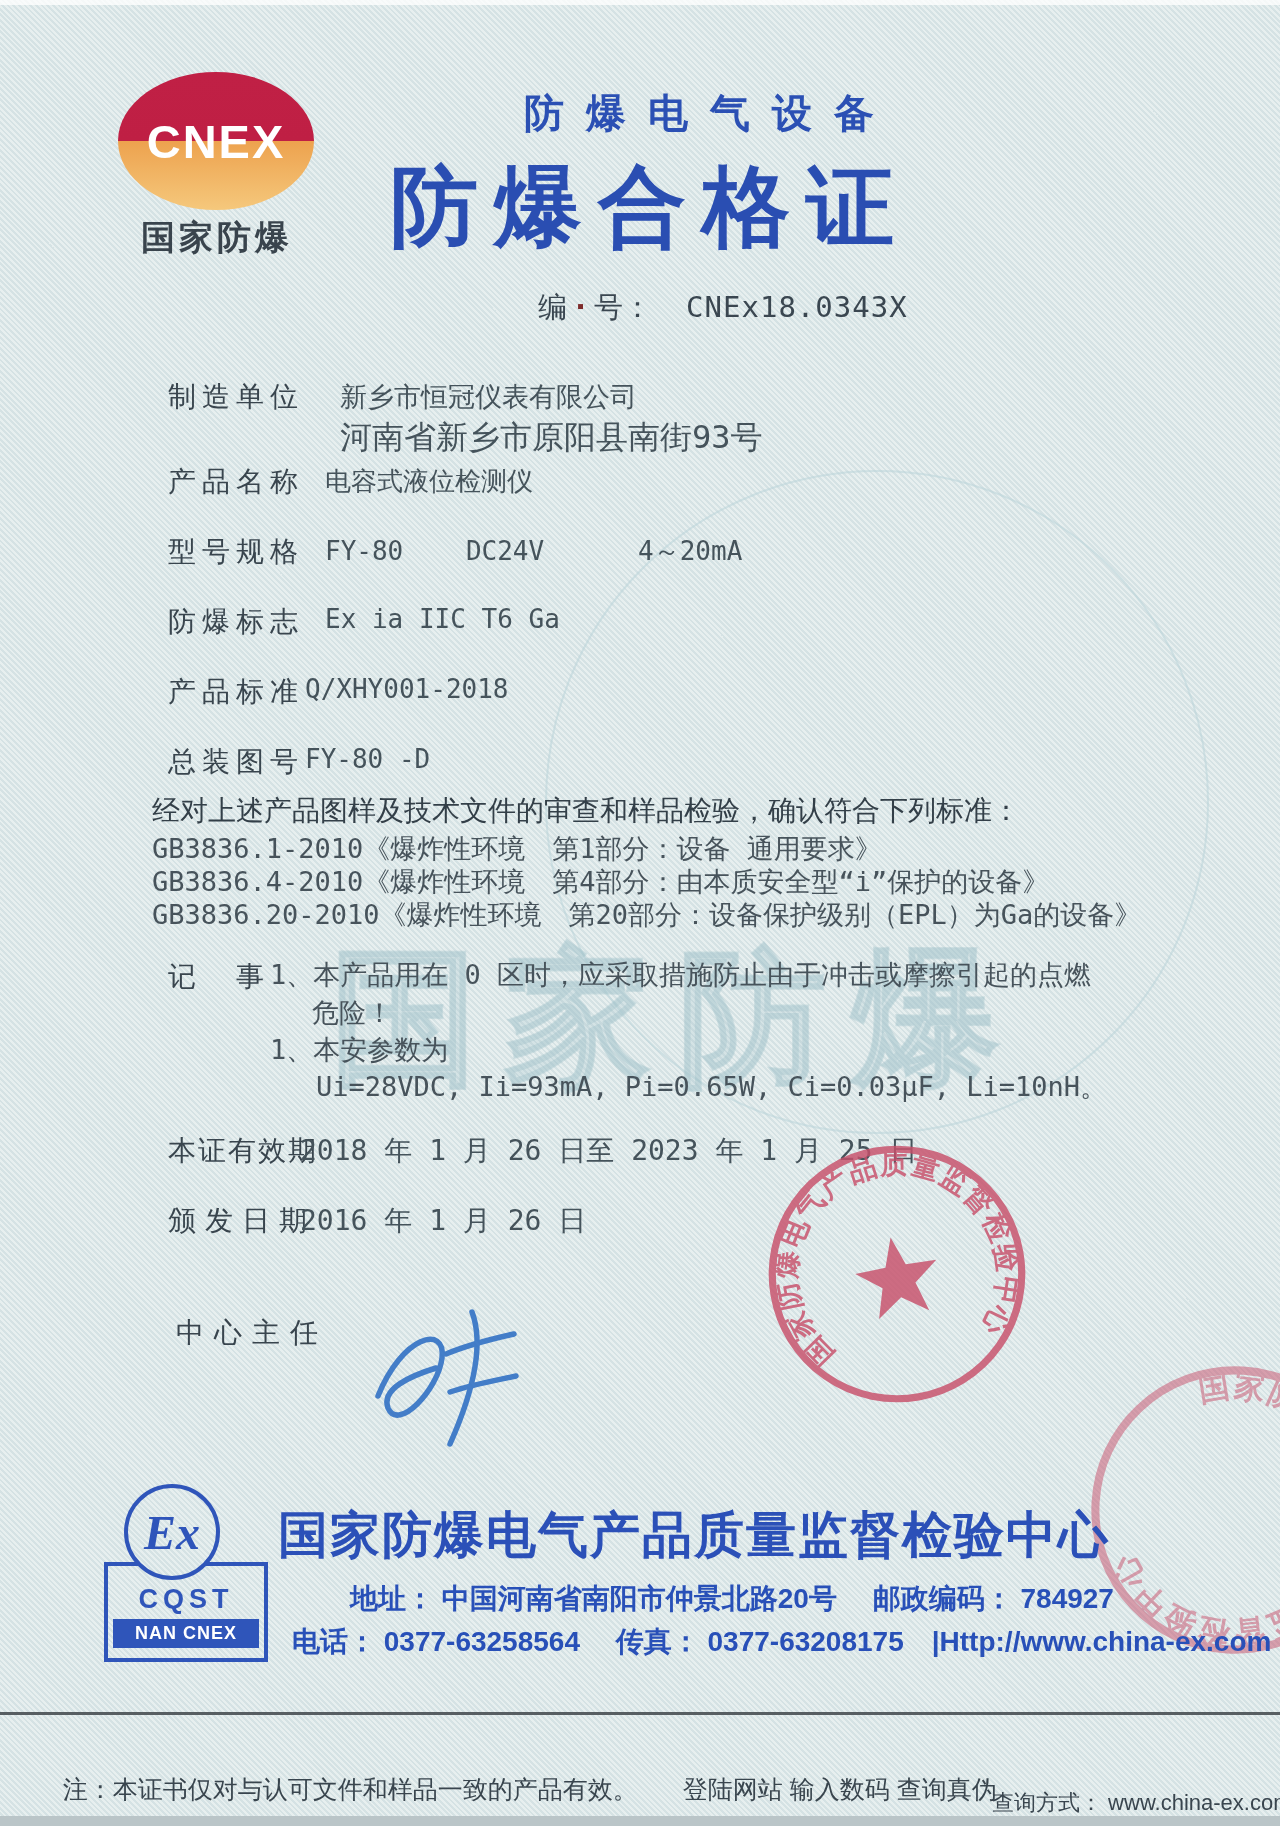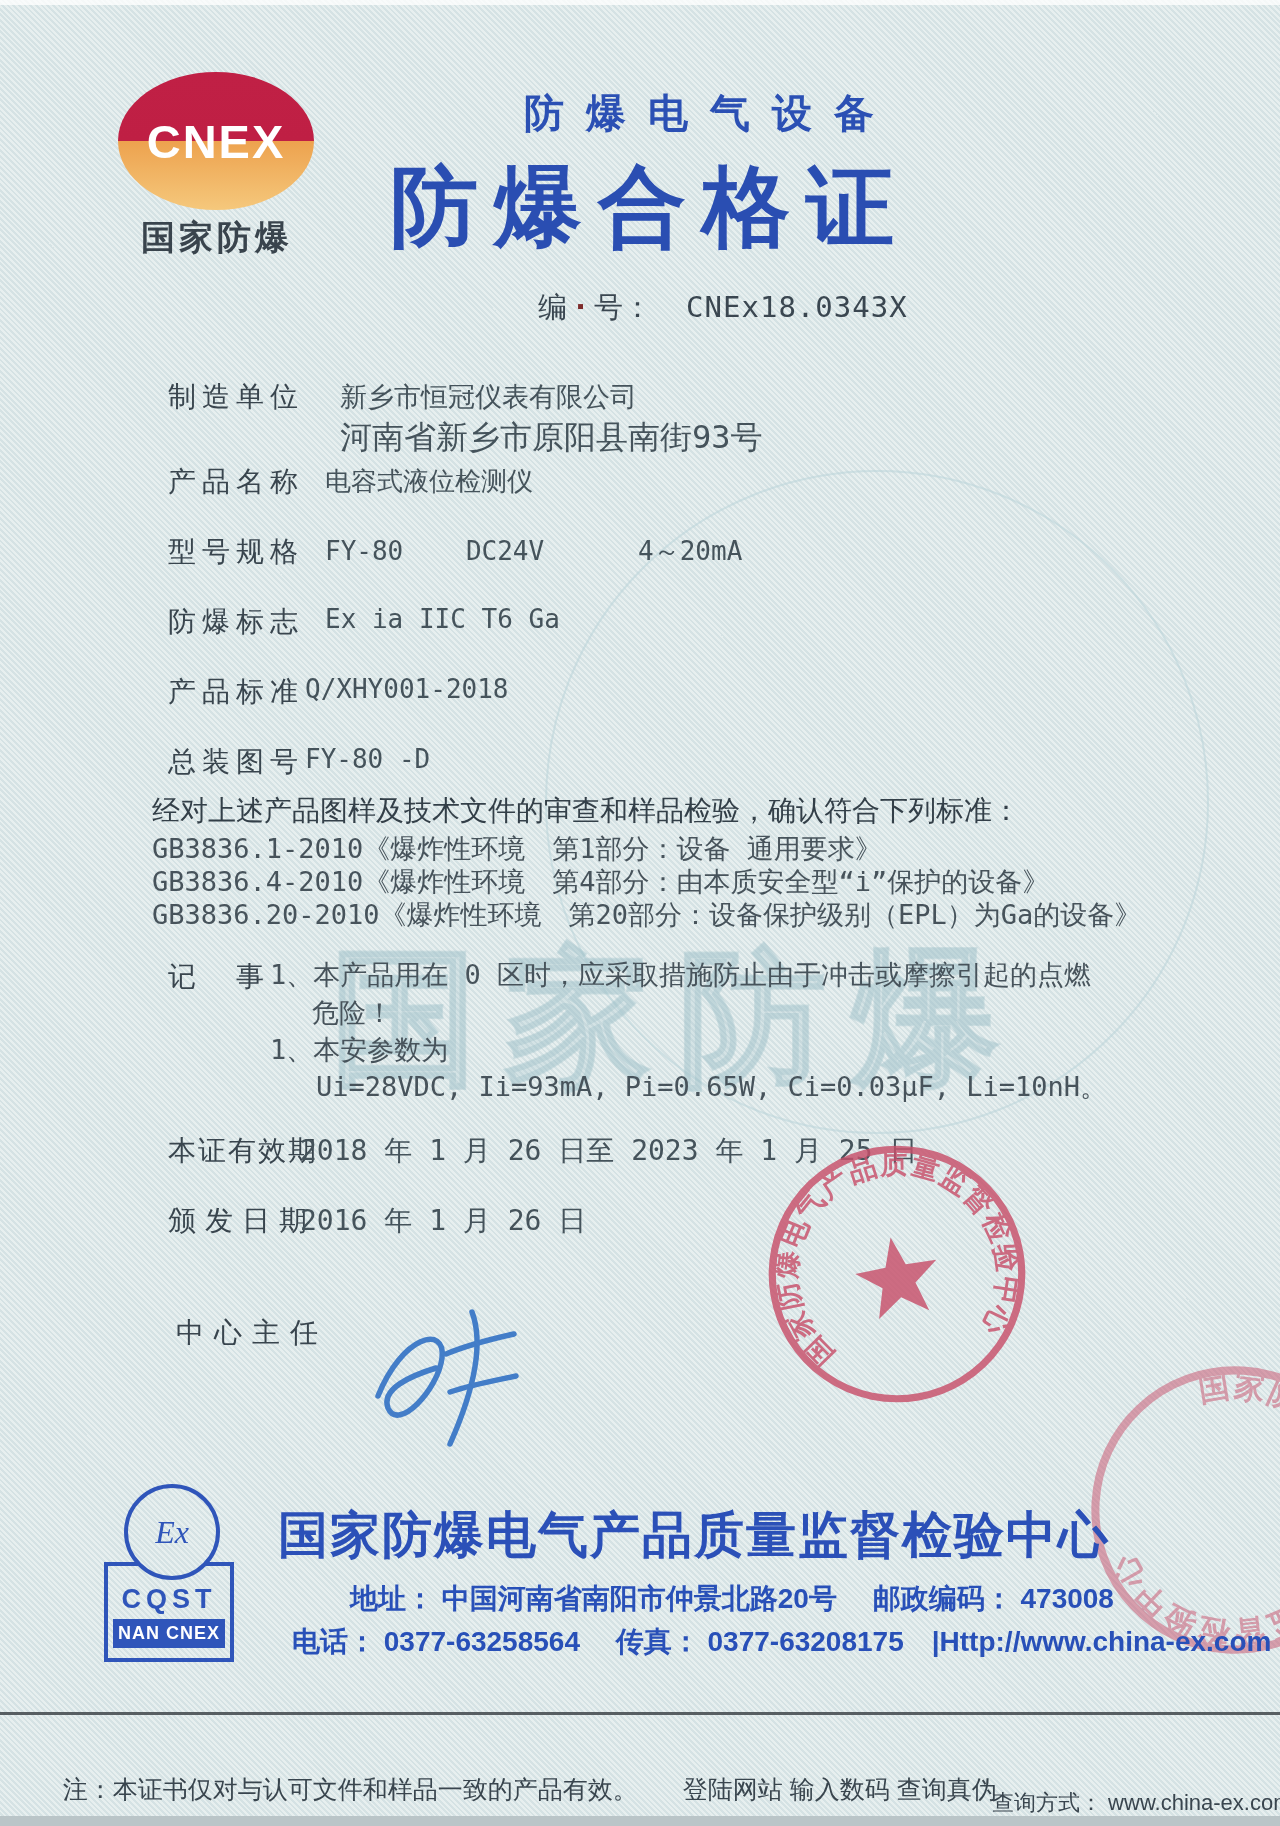--- a/index.html
+++ b/index.html
@@ -26,24 +26,24 @@
   .certno .dot{color:#7c2b2b;font-size:20px;vertical-align:4px;padding:0 10px;}
   .certno .num{font-family:"DejaVu Sans Mono","DejaVu Sans",sans-serif;margin-left:34px;letter-spacing:1px;}
   .std{font-family:"DejaVu Sans Mono","DejaVu Sans",sans-serif;font-size:27px;color:#47535b;white-space:pre;}
   .std.intro{font-size:28px;color:#333f48;font-family:"Liberation Sans","DejaVu Sans",sans-serif;font-weight:500;}
   .org-name{font-size:50px;font-weight:700;color:#2b50b8;letter-spacing:2px;white-space:nowrap;}
   .org-line{font-size:28px;font-weight:700;color:#2850b8;white-space:pre;}
   .ex-circle{
     width:88px;height:88px;border:4px solid #2f55ba;border-radius:50%;
     background:repeating-linear-gradient(45deg,#d5e2e4 0px,#d5e2e4 2px,#e7efef 2px,#e7efef 4px);
     display:flex;align-items:center;justify-content:center;z-index:3;
-    font-family:"Liberation Serif","DejaVu Serif",serif;font-style:italic;font-weight:400;
-    font-size:32px;color:#2f55ba;
+    font-family:"Liberation Serif","DejaVu Serif",serif;font-style:italic;font-weight:700;
+    font-size:48px;color:#2f55ba;
   }
-  .ex-box{width:130px;height:100px;border:4px solid #2f55ba;box-sizing:border-box;z-index:2;padding-top:18px;}
+  .ex-box{width:164px;height:100px;border:4px solid #2f55ba;box-sizing:border-box;z-index:2;padding-top:18px;}
   .ex-cqst{text-align:center;font-size:27px;font-weight:700;letter-spacing:5px;color:#2f55ba;}
   .ex-band{margin:4px 5px 0 5px;background:#2f55ba;color:#ffffff;text-align:center;font-size:18px;font-weight:700;padding:4px 0;letter-spacing:1px;}
   .divider{width:1280px;height:3px;background:#575e62;}
   .footnote{font-size:25px;color:#39454e;white-space:pre;}
   .code{font-family:"DejaVu Sans Mono","Liberation Mono",monospace;font-size:46px;color:#5d6770;letter-spacing:4px;white-space:pre;}
   .query{font-size:22px;color:#39454e;white-space:pre;}
   .watermark{
     font-size:148px;font-weight:700;letter-spacing:26px;white-space:nowrap;
     color:rgba(158,193,201,0.26);
     -webkit-text-stroke:2px rgba(150,188,196,0.32);
@@ -149,21 +149,21 @@
 
   <div class="abs ex-circle" style="left:124px;top:1484px;">
     <span>Ex</span>
   </div>
   <div class="abs ex-box" style="left:104px;top:1562px;">
     <div class="ex-cqst">CQST</div>
     <div class="ex-band">NAN CNEX</div>
   </div>
 
   <div class="abs org-name" style="left:278px;top:1502px;">国家防爆电气产品质量监督检验中心</div>
-  <div class="abs org-line" style="left:350px;top:1580px;">地址： 中国河南省南阳市仲景北路20号　 邮政编码： 473008</div>
+  <div class="abs org-line" style="left:350px;top:1580px;">地址： 中国河南省南阳市仲景北路20号　 邮政编码： 784927</div>
   <div class="abs org-line" style="left:292px;top:1623px;">电话： 0377-63258564　 传真： 0377-63208175　|Http://www.china-ex.com</div>
 
   <div class="abs divider" style="left:0;top:1712px;"></div>
 
   <div class="abs footnote" style="left:35px;top:1744px;">
     <span>注：本证书仅对与认可文件和样品一致的产品有效。</span><span style="margin-left:45px;">登陆网站 输入数码 查询真伪</span>
   </div>
 
   <div class="abs query" style="left:992px;top:1788px;">查询方式： www.china-ex.com</div>
 

